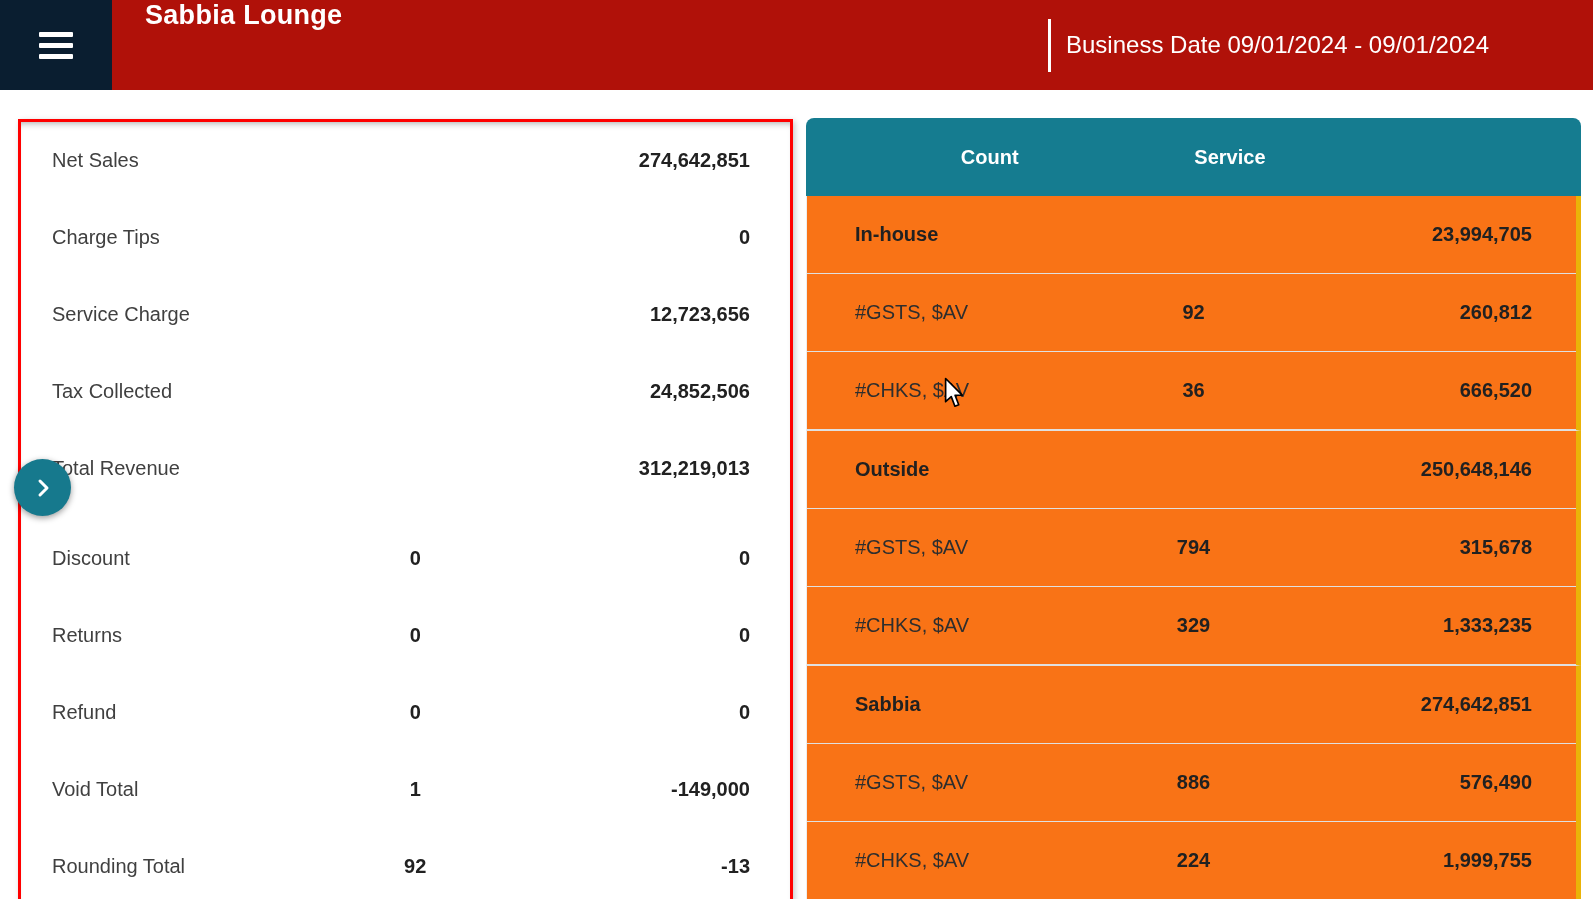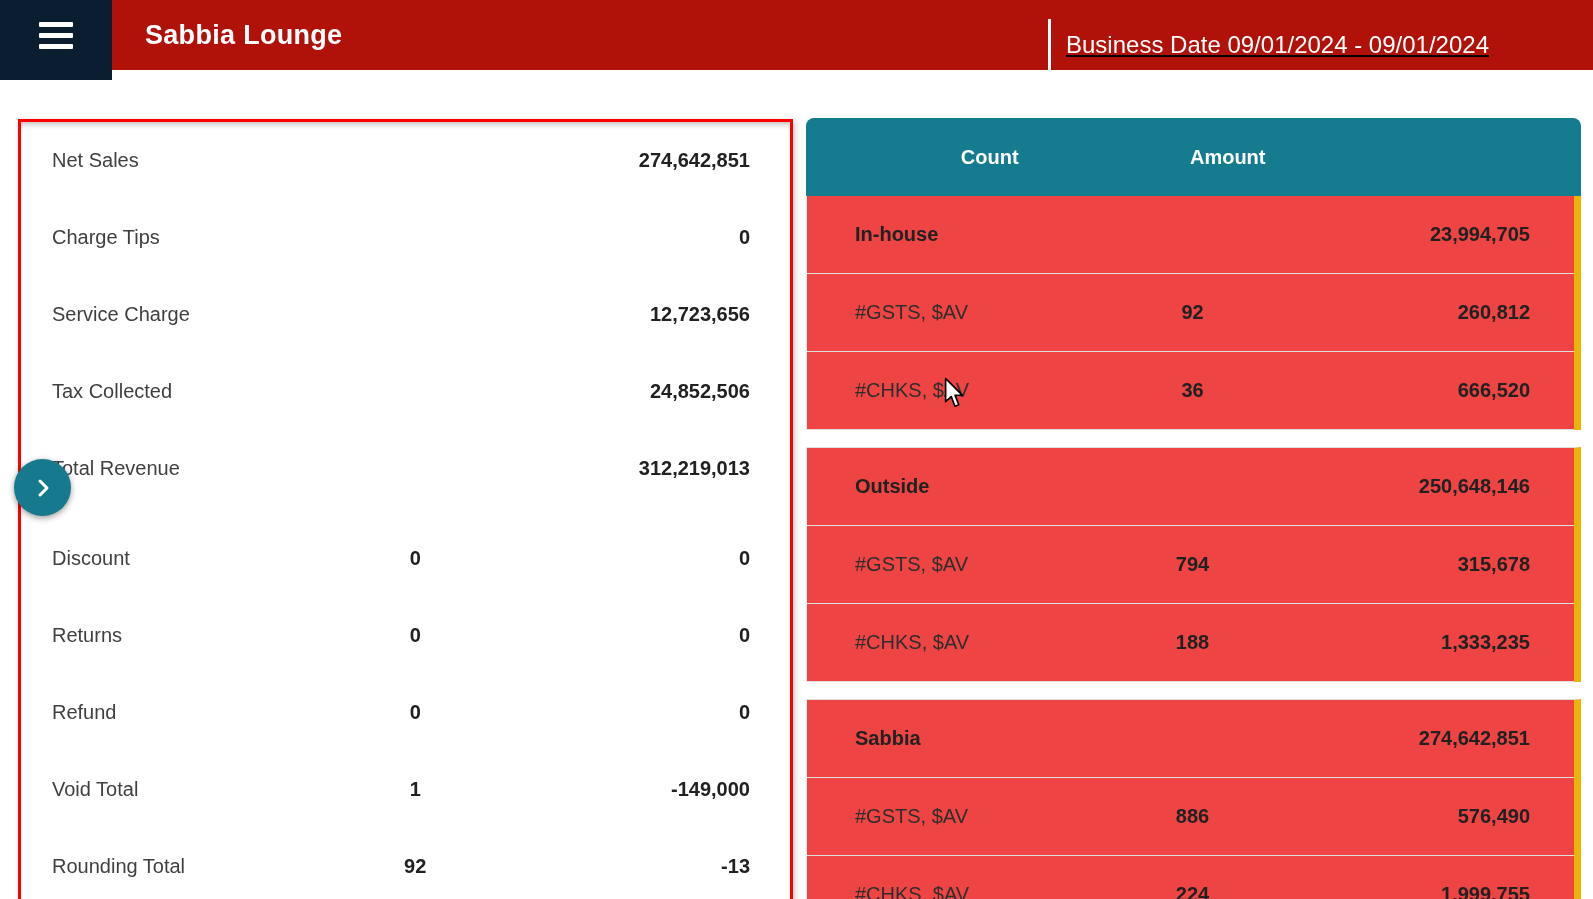--- a/index.html
+++ b/index.html
@@ -1,27 +1,27 @@
 <!DOCTYPE html>
 <html><head>
 <meta charset="utf-8">
 <style>
   * { margin:0; padding:0; box-sizing:border-box; }
   html,body { width:1593px; height:899px; overflow:hidden; background:#ffffff;
               font-family:"Liberation Sans", sans-serif; position:relative; }
 
   
-  .app-header { position:absolute; top:0; left:0; width:1593px; height:70px;
-                background:#B01109; display:flex; align-items:center; z-index:2; }
+  .app-header { position:absolute; top:0; left:0; width:1593px; height:90px;
+                background:#B01109; display:flex; align-items:flex-start; z-index:2; }
   .menu-btn { width:112px; height:90px; flex:0 0 112px; background:#0A1E30;
               border:none; display:flex; align-items:center; justify-content:center; cursor:pointer; }
   .menu-glyph span { display:block; width:34px; height:5px; background:#ffffff;
                      margin:6px 0; border-radius:1px; }
   .app-title { color:#ffffff; font-size:27px; font-weight:bold; margin-left:33px; letter-spacing:.3px; }
-  .header-right { position:absolute; left:1048px; top:0; height:90px; display:flex; align-items:center;text-decoration:underline; }
+  .header-right { position:absolute; left:1048px; top:0; height:90px; display:flex; align-items:center; }
   .header-divider { width:3px; height:53px; background:#ffffff; margin-right:15px; }
   .business-date { color:#ffffff; font-size:24px; font-weight:400; white-space:nowrap; cursor:pointer; }
 
   
   .summary-card { position:absolute; left:18px; top:119px; width:775px; height:860px;
                   background:#ffffff; border:3px solid #FF0000;
                   box-shadow: inset 0 6px 7px -5px rgba(0,0,0,.35), 2px 2px 6px rgba(0,0,0,.22);
                   padding:0 40px 0 31px; z-index:1; }
   .srow { height:77px; display:grid; grid-template-columns:1.1fr 100px 1fr; align-items:center;
           font-size:20px; }
@@ -36,22 +36,22 @@
                 display:flex; align-items:center; justify-content:center;
                 box-shadow:0 2px 6px rgba(0,0,0,.4); z-index:4; }
 
   
   .order-table { position:absolute; left:806px; top:118px; width:775px; z-index:1; }
   .thead { height:78px; background:#157C90; border-radius:8px 8px 0 0;
            display:grid; grid-template-columns:1fr 140px 1fr; align-items:center;
            padding:0 44px 0 48px; color:#ffffff; font-size:20px; font-weight:bold; }
   .thead .c2 { text-align:center; }
   .thead .c3 { text-align:right; }
-  .tgroup { background:#ef4444; border-left:1px solid #eeeeee; border-right:7px solid #eab308; }
-  .tgroup + .tgroup { margin-top:17px; border-top:1px solid #E0E0E0; }
+  .tgroup { background:#f97316; border-left:1px solid #eeeeee; border-right:5px solid #eab308; }
+  .tgroup + .tgroup { margin-top:0; border-top:1px solid #E0E0E0; }
   .trow { height:78px; display:grid; grid-template-columns:1fr 140px 1fr; align-items:center;
           padding:0 44px 0 48px; font-size:20px; border-bottom:1px solid #E0E0E0; }
   .trow .c1 { color:#2e2e2e; font-weight:400; }
   .trow.group-row .c1 { color:#212121; font-weight:700; }
   .trow .c2 { text-align:center; color:#212121; font-weight:700; }
   .trow .c3 { text-align:right; color:#212121; font-weight:700; }
 
   
   .cursor { position:absolute; left:940px; top:377px; z-index:9; pointer-events:none; }
 </style>
@@ -132,21 +132,21 @@
 
 <button class="expand-btn">
   <svg width="22" height="22" viewBox="0 0 22 22">
     <polyline points="8,4 15,11 8,18" fill="none" stroke="#ffffff" stroke-width="3" stroke-linecap="round" stroke-linejoin="round"></polyline>
   </svg>
 </button>
 
 <section class="order-table">
   <div class="thead">
     <span class="c2">Count</span>
-    <span class="c3">Amount</span>
+    <span class="c3">Service</span>
   </div>
 
   <div class="tgroup">
     <div class="trow group-row">
       <span class="c1">In-house</span>
       <span class="c2"></span>
       <span class="c3">23,994,705</span>
     </div>
     <div class="trow">
       <span class="c1">#GSTS, $AV</span>
@@ -166,21 +166,21 @@
       <span class="c2"></span>
       <span class="c3">250,648,146</span>
     </div>
     <div class="trow">
       <span class="c1">#GSTS, $AV</span>
       <span class="c2">794</span>
       <span class="c3">315,678</span>
     </div>
     <div class="trow">
       <span class="c1">#CHKS, $AV</span>
-      <span class="c2">188</span>
+      <span class="c2">329</span>
       <span class="c3">1,333,235</span>
     </div>
   </div>
 
   <div class="tgroup">
     <div class="trow group-row">
       <span class="c1">Sabbia</span>
       <span class="c2"></span>
       <span class="c3">274,642,851</span>
     </div>

